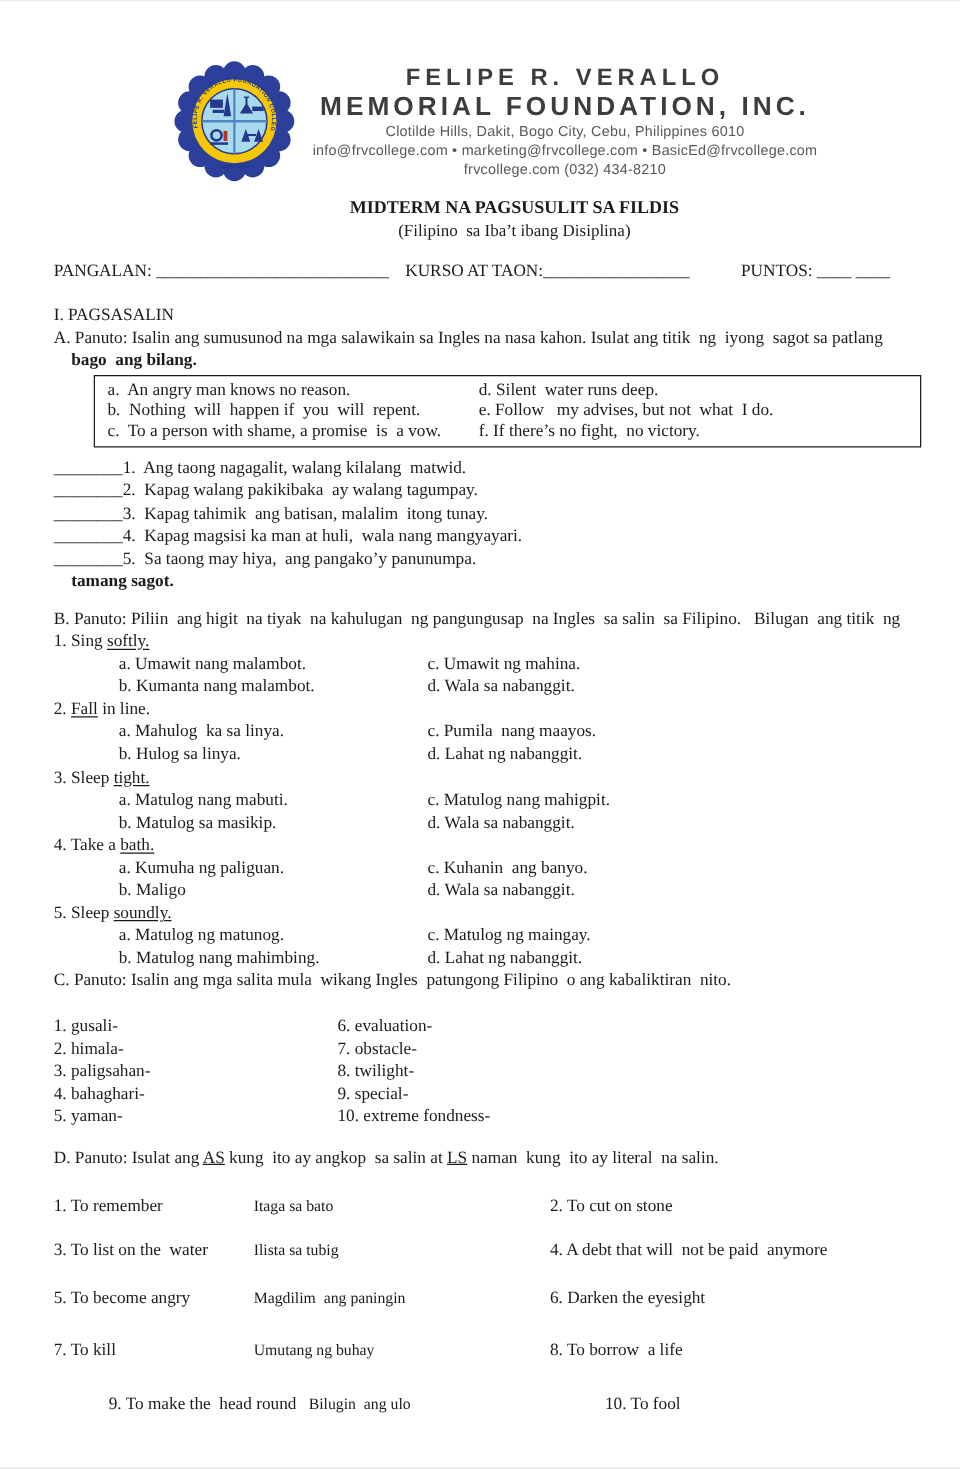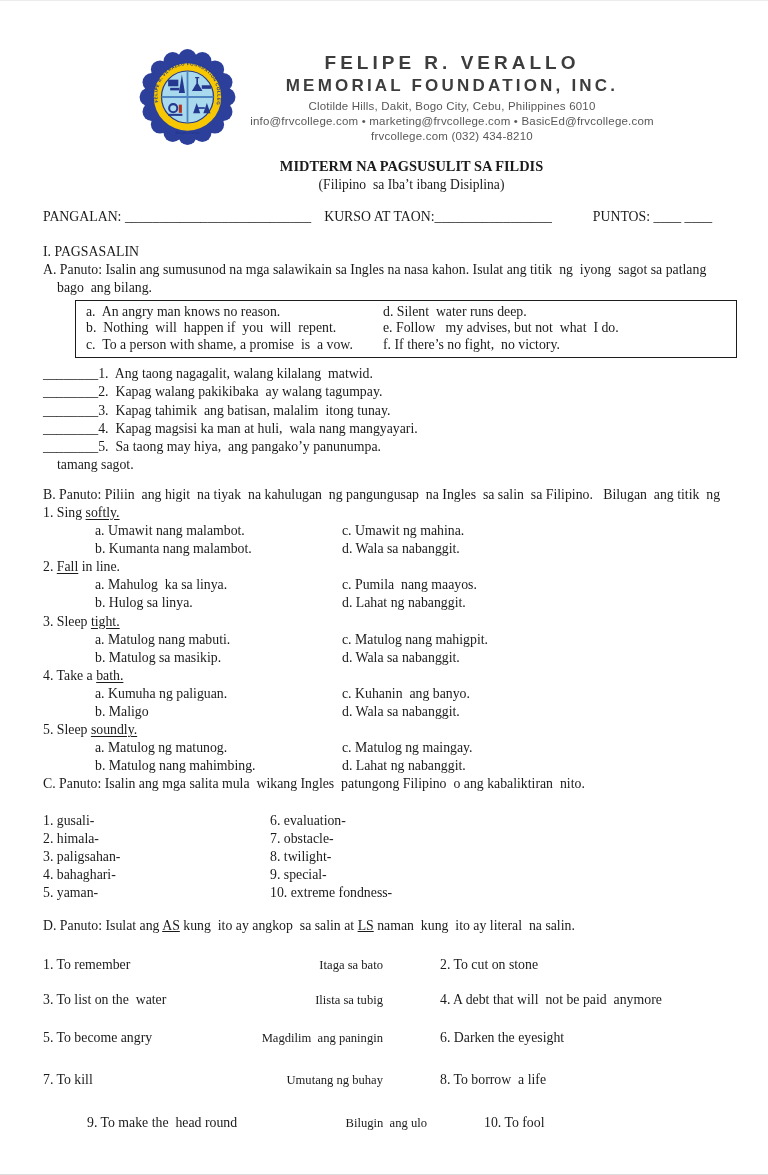--- a/index.html
+++ b/index.html
@@ -12,53 +12,53 @@
     border-top:1px solid #ececec; border-bottom:1px solid #dcdcdc;
   }
   .content { padding:0 28px 0 43px; }
   .line { white-space:pre; }
 
   
   .letterhead { display:flex; justify-content:center; align-items:center; margin-top:44px; height:104px; }
   .logo-wrap { width:117px; height:102px; flex:0 0 auto; }
   .head-text { text-align:center; font-family:"Liberation Sans", sans-serif; color:#3d3d3d; padding-left:4px; }
   .org1 { font-size:19px; font-weight:bold; letter-spacing:4px; line-height:22px; }
-  .org2 { font-size:17px; font-weight:bold; letter-spacing:3.2px; line-height:24px; }
+  .org2 { font-size:21px; font-weight:bold; letter-spacing:3.2px; line-height:24px; }
   .addr { font-size:11.5px; color:#585858; line-height:14px; margin-top:1px; letter-spacing:0.2px; }
 
   
   .doc-title { text-align:center; font-weight:bold; font-size:14.4px; margin-top:8px; transform:translateX(20px); }
   .doc-subtitle { text-align:center; font-size:13.6px; margin-top:1px; transform:translateX(20px); white-space:pre; }
 
   .info-line { margin-top:14px; white-space:pre; }
   .info-line .g2 { margin-left:13px; }
   .info-line .g3 { margin-left:41px; }
 
   
   .sec-head { font-weight:normal; margin-top:17px; }
-  .instr2 { padding-left:14px; }
+  .instr2 { padding-left:14px;font-weight:bold; }
 
   .prov-box { margin-left:32px; margin-top:2px; width:662px; border:1.6px solid #1c1c1c;
               display:flex; padding:3px 0 4px 10px; line-height:16.6px; }
   .prov-box .col-l { width:297px; }
   .prov-box .col-r { flex:1; }
   .prov-box .line { line-height:16.6px; }
 
   .blank-items { margin-top:7px; }
 
   .b-quest { }
   .b-stem u { text-underline-offset:2px; }
   .opt-row { display:flex; padding-left:52px;gap:17px; }
   .opt-row .o-l { width:230px; flex:0 0 auto; }
 
   .c-cols { display:flex; margin-top:18px; }
   .c-cols .c-l { width:227px; flex:0 0 auto; }
 
   .d-row { display:grid; grid-template-columns:160px 180px auto; }
-  .d-row .d-mid { text-align:right; font-size:12.6px; }
+  .d-row .d-mid { text-align:left; font-size:12.6px; }
   .d-row .d-right { padding-left:57px; }
   .d-r1 { margin-top:21px; }
   .d-r2 { margin-top:17px; }
   .d-r3 { margin-top:20px; }
   .d-r4 { margin-top:24px; }
   .d-r5 { margin-top:25px;margin-left:44px; }
 
   .mt10 { margin-top:12px; }
   u { text-decoration:underline; }
 </style>

